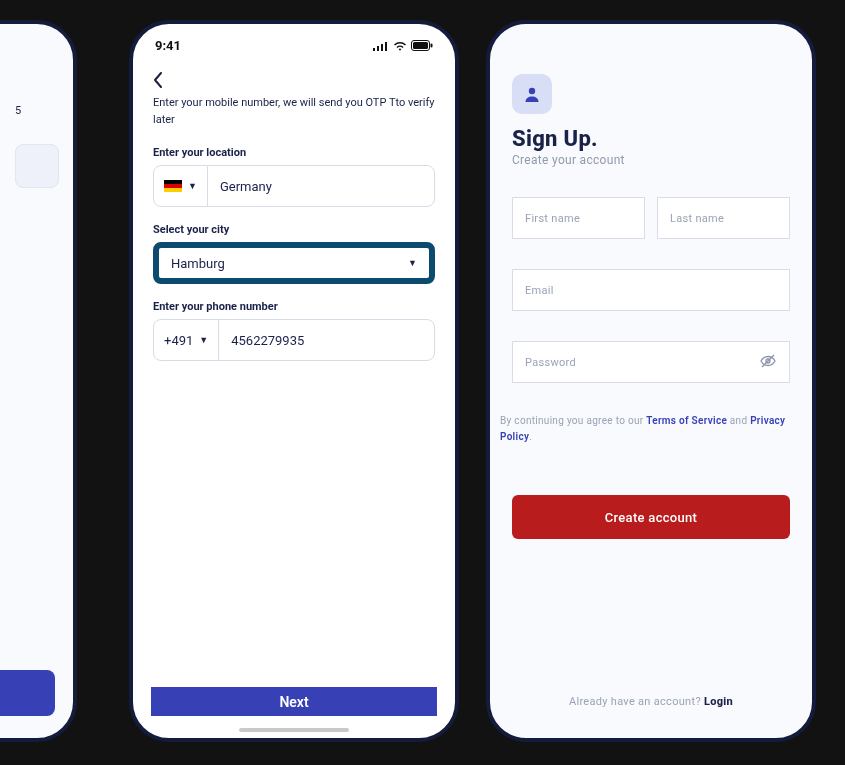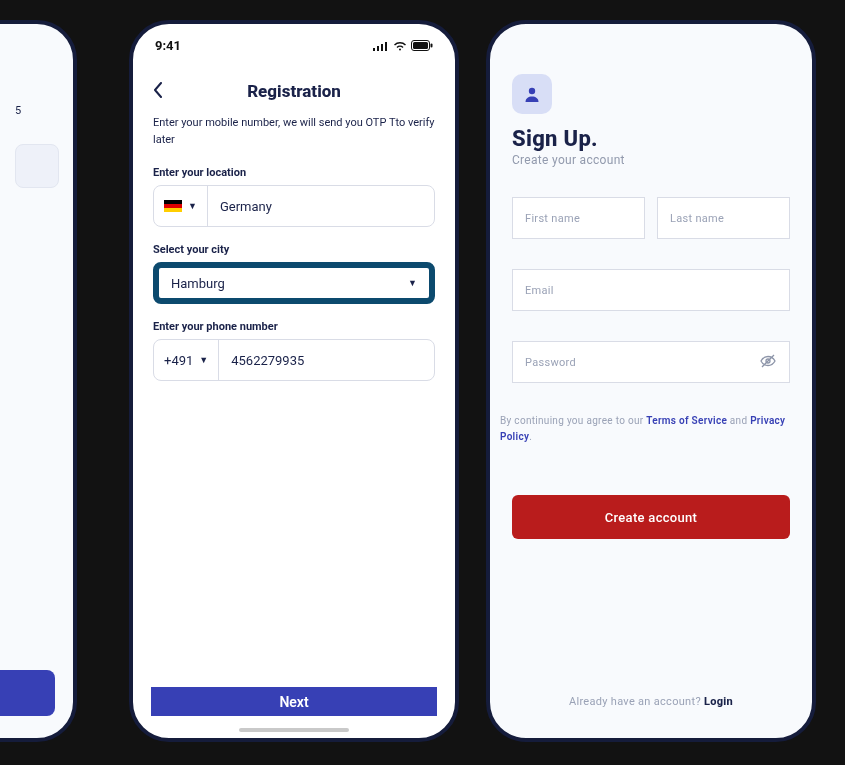--- a/index.html
+++ b/index.html
@@ -290,21 +290,20 @@
         </svg>
     </span>
   </div>
 
   <div class="header-row">
     <span class="back-chevron">
       <svg width="10" height="16" viewBox="0 0 10 16">
           <path d="M8 1L2 8l6 7" stroke="#1A2249" stroke-width="2" fill="none" stroke-linecap="round" stroke-linejoin="round"></path>
         </svg>
     </span>
-    <span class="header-title">Registration</span>
   </div>
 
   <div class="subheader">Enter your mobile number, we will send you OTP Tto verify later</div>
 
   <div class="field-group">
     <div class="field-label">Enter your location</div>
     <div class="input-row">
       <div class="input-prefix">
         <span class="flag-de"></span>
         <span class="caret">▼</span>

